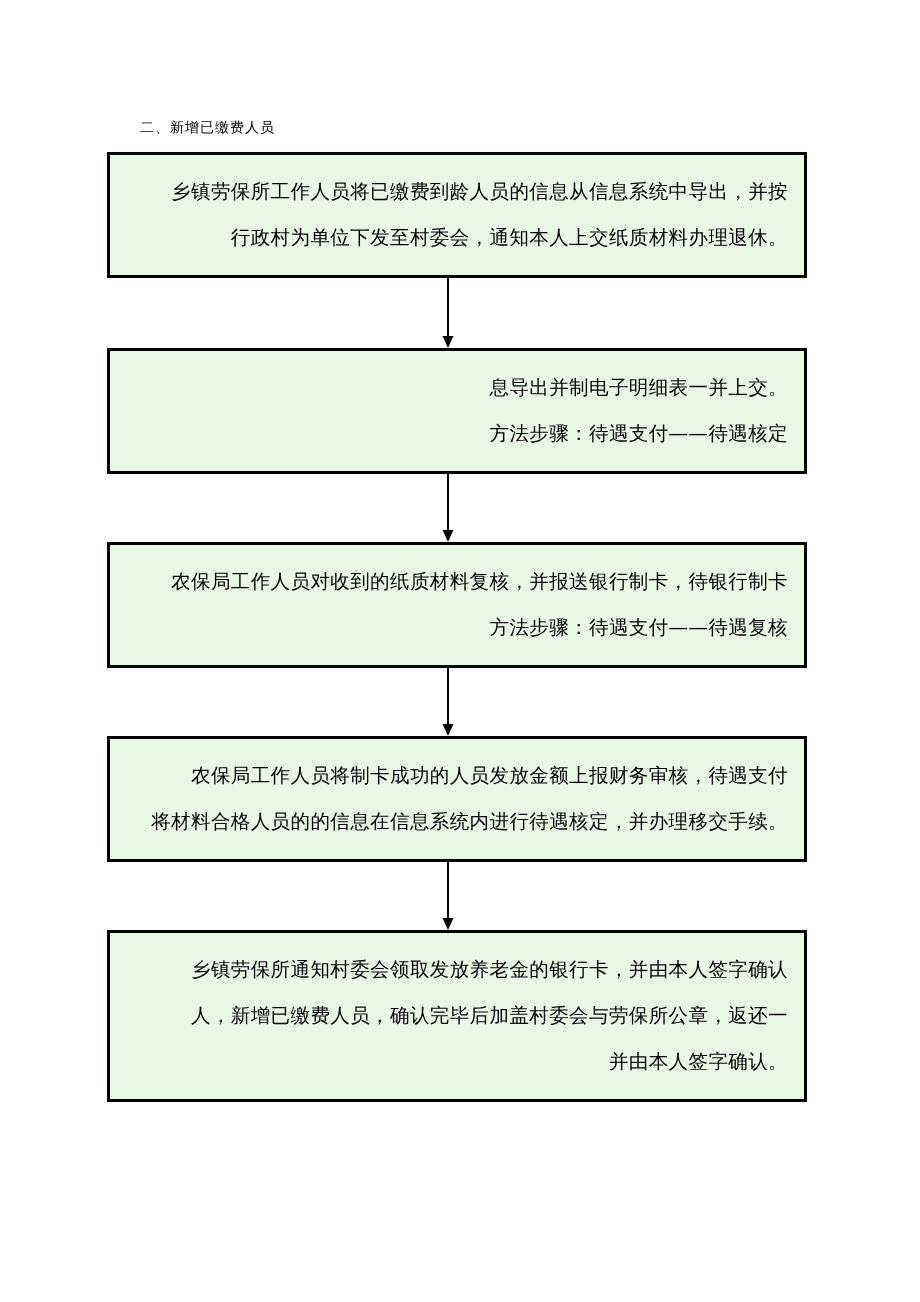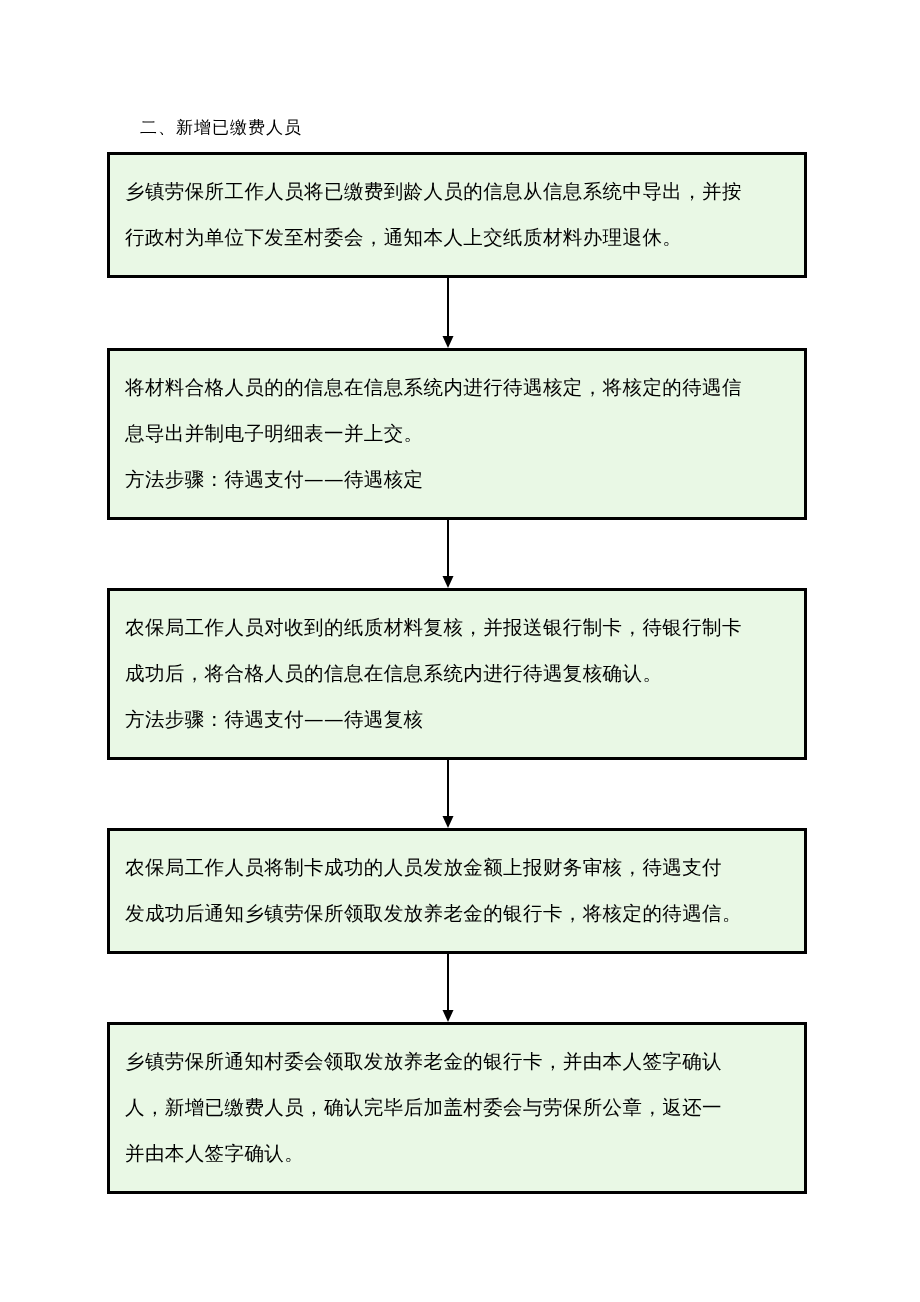--- a/index.html
+++ b/index.html
@@ -38,21 +38,21 @@
     white-space: nowrap;
     user-select: none;
     z-index: 0;
   }
 
   
   .section-heading {
     position: absolute;
     left: 140px;
     top: 112px;
-    font-size: 17px;
+    font-size: 14px;
     line-height: 30px;
     letter-spacing: 1px;
     white-space: nowrap;
     z-index: 3;
     text-align: center;
   }
 
   
   .flow {
     position: absolute;
@@ -69,20 +69,21 @@
     width: 700px;
     background: #e9f8e5;
     border: 3px solid #000000;
     padding: 14px 16px 14px 15px;
   }
   .proc-line {
     font-size: 19.5px;
     line-height: 46px;
     letter-spacing: 0.4px;
     white-space: nowrap;
+    text-align: right;
   }
 
   
   .connector {
     position: relative;
     width: 700px;
     display: flex;
     justify-content: flex-start;
   }
   .connector .arrow-svg {
@@ -104,44 +105,42 @@
         <div class="proc-line">乡镇劳保所工作人员将已缴费到龄人员的信息从信息系统中导出，并按</div>
         <div class="proc-line">行政村为单位下发至村委会，通知本人上交纸质材料办理退休。</div>
       </div>
       <div class="connector" style="height: 70px;">
         <svg class="arrow-svg" width="14" height="70" viewBox="0 0 14 70">
           <line x1="7" y1="0" x2="7" y2="59" stroke="#000000" stroke-width="2"></line>
           <polygon points="1.5,58 12.5,58 7,70" fill="#000000"></polygon>
         </svg>
       </div>
       <div class="proc-box">
-        <div class="proc-line">将材料合格人员的的信息在信息系统内进行待遇核定，将核定的待遇信</div>
         <div class="proc-line">息导出并制电子明细表一并上交。</div>
         <div class="proc-line">方法步骤：待遇支付——待遇核定</div>
       </div>
       <div class="connector" style="height: 68px;">
         <svg class="arrow-svg" width="14" height="68" viewBox="0 0 14 68">
           <line x1="7" y1="0" x2="7" y2="57" stroke="#000000" stroke-width="2"></line>
           <polygon points="1.5,56 12.5,56 7,68" fill="#000000"></polygon>
         </svg>
       </div>
       <div class="proc-box">
         <div class="proc-line">农保局工作人员对收到的纸质材料复核，并报送银行制卡，待银行制卡</div>
-        <div class="proc-line">成功后，将合格人员的信息在信息系统内进行待遇复核确认。</div>
         <div class="proc-line">方法步骤：待遇支付——待遇复核</div>
       </div>
       <div class="connector" style="height: 68px;">
         <svg class="arrow-svg" width="14" height="68" viewBox="0 0 14 68">
           <line x1="7" y1="0" x2="7" y2="57" stroke="#000000" stroke-width="2"></line>
           <polygon points="1.5,56 12.5,56 7,68" fill="#000000"></polygon>
         </svg>
       </div>
       <div class="proc-box">
         <div class="proc-line">农保局工作人员将制卡成功的人员发放金额上报财务审核，待遇支付</div>
-        <div class="proc-line">发成功后通知乡镇劳保所领取发放养老金的银行卡，将核定的待遇信。</div>
+        <div class="proc-line">将材料合格人员的的信息在信息系统内进行待遇核定，并办理移交手续。</div>
       </div>
       <div class="connector" style="height: 68px;">
         <svg class="arrow-svg" width="14" height="68" viewBox="0 0 14 68">
           <line x1="7" y1="0" x2="7" y2="57" stroke="#000000" stroke-width="2"></line>
           <polygon points="1.5,56 12.5,56 7,68" fill="#000000"></polygon>
         </svg>
       </div>
       <div class="proc-box">
         <div class="proc-line">乡镇劳保所通知村委会领取发放养老金的银行卡，并由本人签字确认</div>
         <div class="proc-line">人，新增已缴费人员，确认完毕后加盖村委会与劳保所公章，返还一</div>

